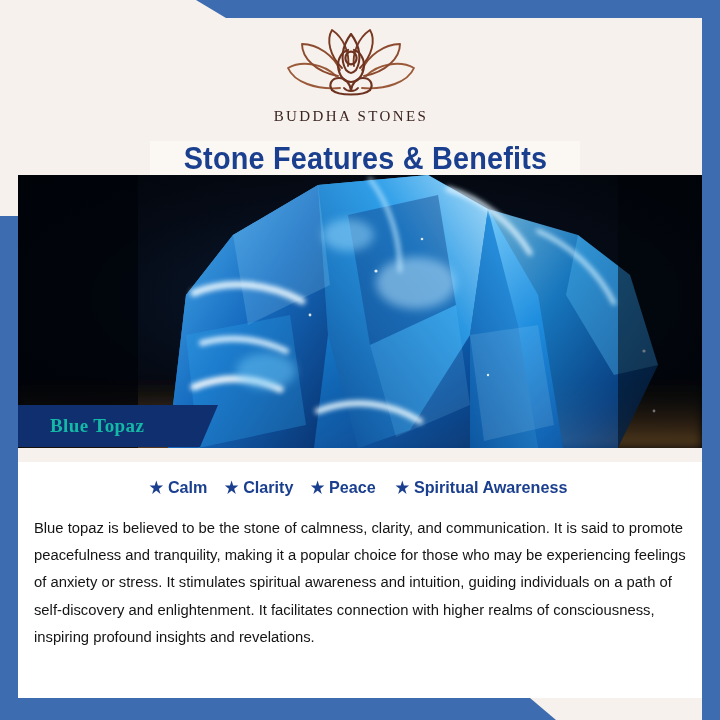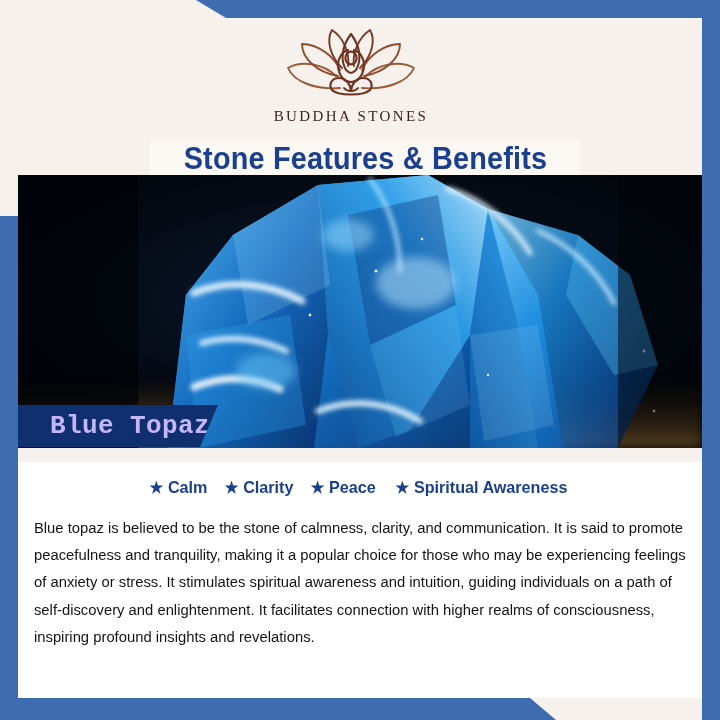--- a/index.html
+++ b/index.html
@@ -71,22 +71,22 @@
 
   
   .name-tag{
     position:absolute; left:18px; top:405px; width:200px; height:42px;
     background:#102f6e;
     clip-path: polygon(0 0, 200px 0, 182px 42px, 0 42px);
     display:flex; align-items:center;
   }
   .name-tag span{
     margin-left:32px;
-    font-family:Liberation Mono, monospace;
-    font-size:26px; font-weight:bold; color:#c4b5fd;
+    font-family:Liberation Serif, serif;
+    font-size:19px; font-weight:bold; color:#14b8a6;
     letter-spacing:.4px;
   }
 
   
   .cream-strip{
     position:absolute; top:448px; left:18px; width:684px; height:14px;
     background:#f6f1ec;
   }
   .content{
     position:absolute; top:462px; left:18px; width:684px; height:236px;

